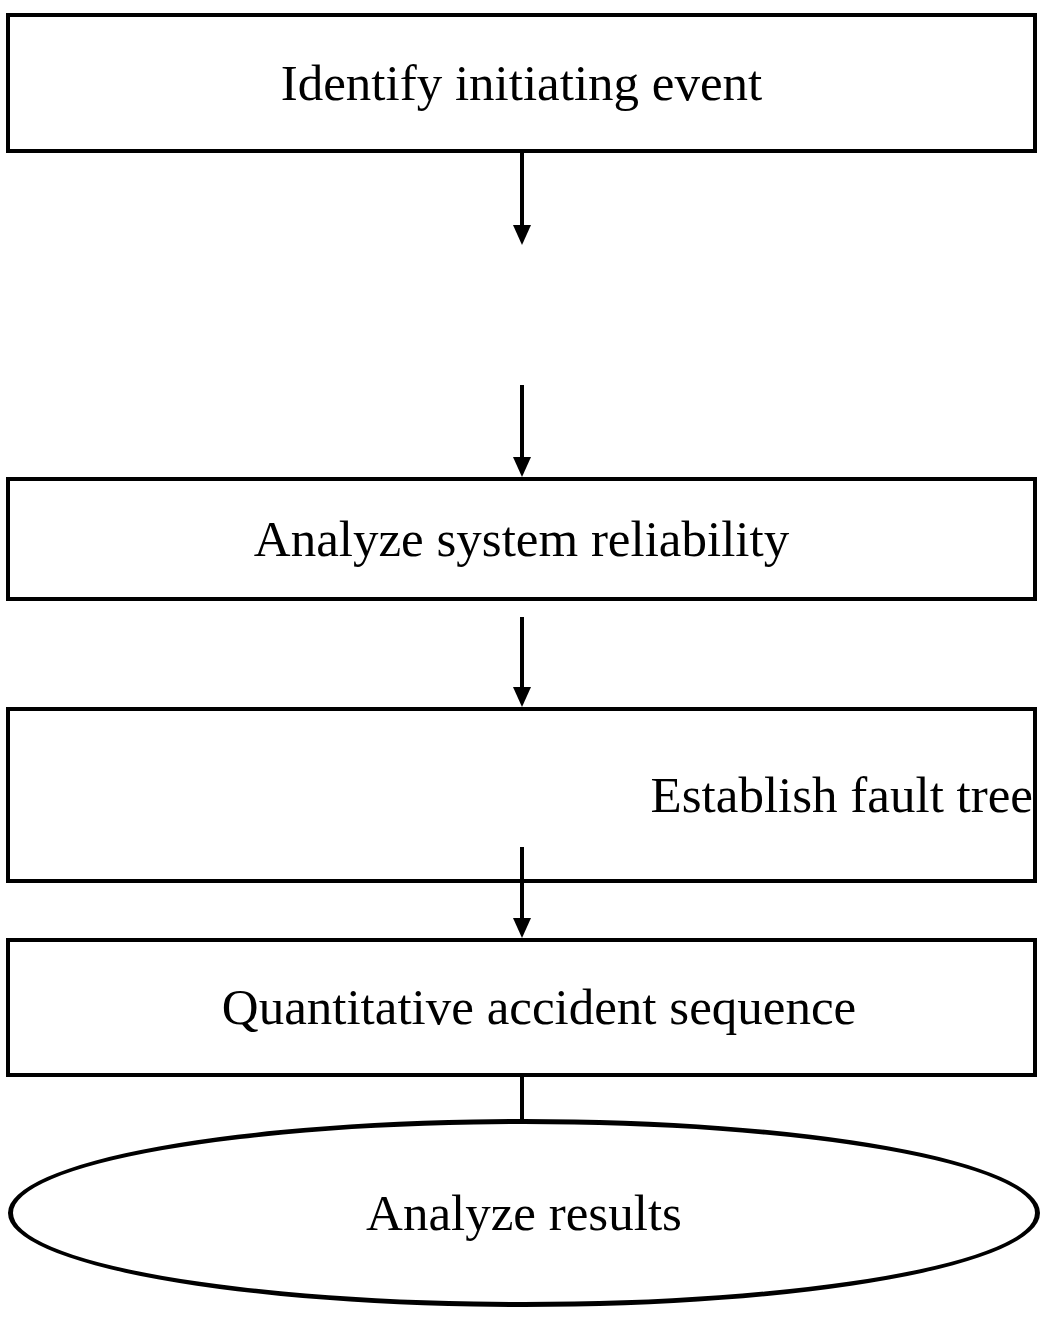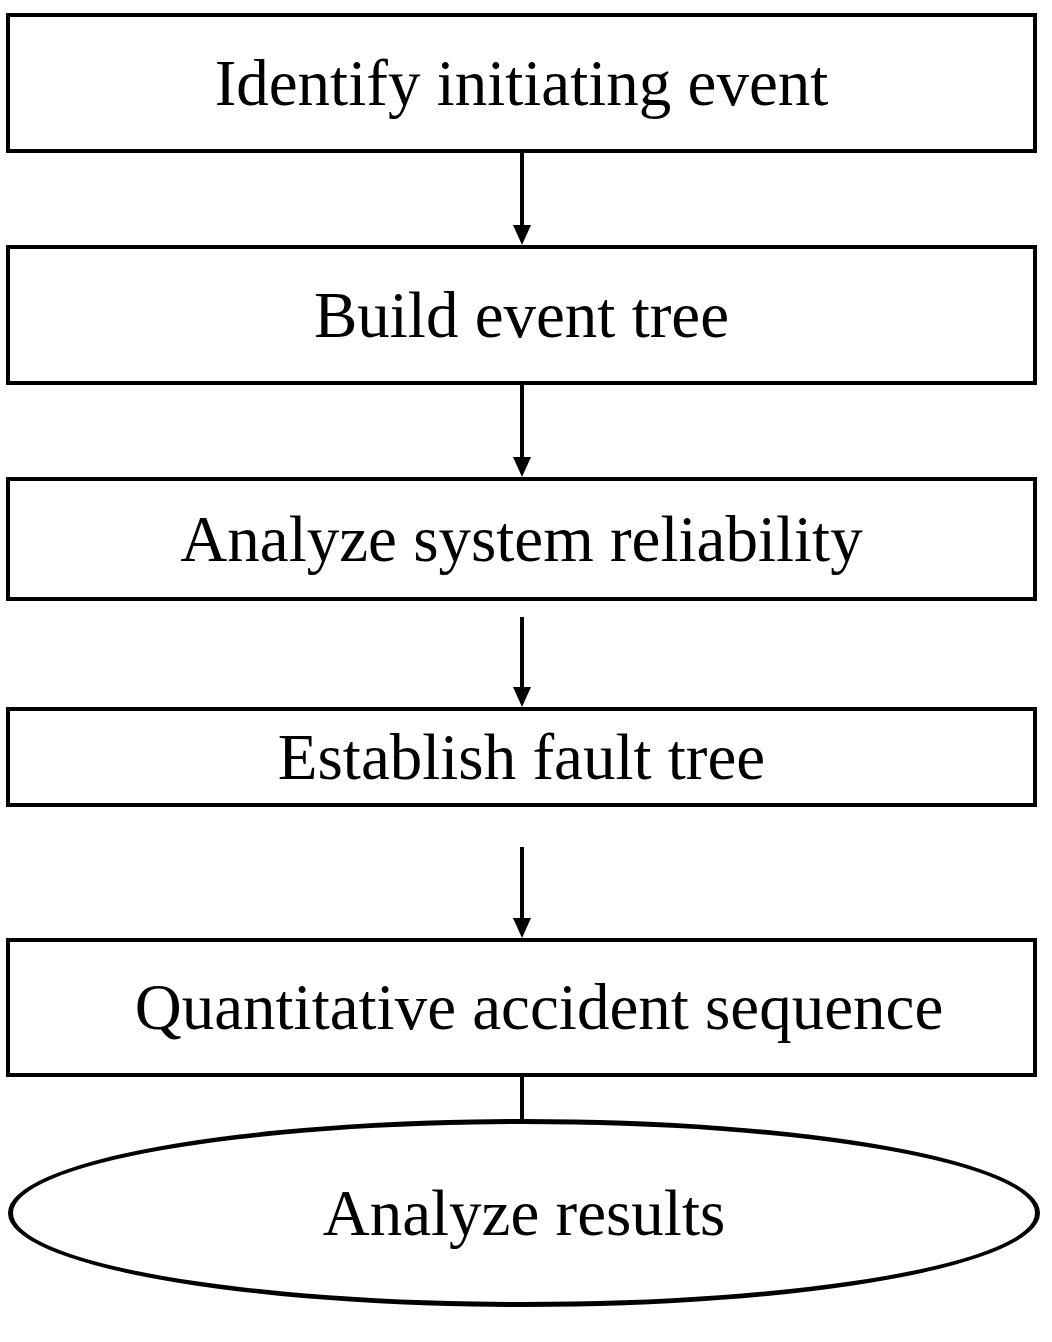--- a/index.html
+++ b/index.html
@@ -18,21 +18,21 @@
   .node {
     position: absolute;
     left: 6px;
     width: 1031px;
     box-sizing: border-box;
     border: 4px solid #000000;
     background: #ffffff;
     display: flex;
     align-items: center;
     justify-content: center;
-    font-size: 65px;
+    font-size: 51px;
     line-height: 1;
     color: #000000;
     white-space: nowrap;
     text-align: center;
   }
   .node.ellipse {
     left: 8px;
     width: 1032px;
     border-width: 5px;
     border-radius: 50%;
@@ -67,39 +67,36 @@
 
   <div class="node" style="top:13px; height:140px;">
     <span>Identify initiating event</span>
   </div>
 
   <div class="arrow" style="top:153px; height:92px;">
     <div class="stem" style="height:74px;"></div>
     <div class="head"></div>
   </div>
 
-  <div class="node" style="top:245px; height:140px;">
-    <span>Build event tree</span>
-  </div>
 
   <div class="arrow" style="top:385px; height:92px;">
     <div class="stem" style="height:74px;"></div>
     <div class="head"></div>
   </div>
 
   <div class="node" style="top:477px; height:124px;">
     <span>Analyze system reliability</span>
   </div>
 
   <div class="arrow" style="top:617px; height:90px;">
     <div class="stem" style="height:72px;"></div>
     <div class="head"></div>
   </div>
 
-  <div class="node" style="top:707px; height:100px;">
+  <div class="node" style="top:707px; height:176px;justify-content:flex-end;">
     <span>Establish fault tree</span>
   </div>
 
   <div class="arrow" style="top:847px; height:91px;">
     <div class="stem" style="height:73px;"></div>
     <div class="head"></div>
   </div>
 
   <div class="node" style="top:938px; height:139px;padding-left:35px;">
     <span>Quantitative accident sequence</span>

